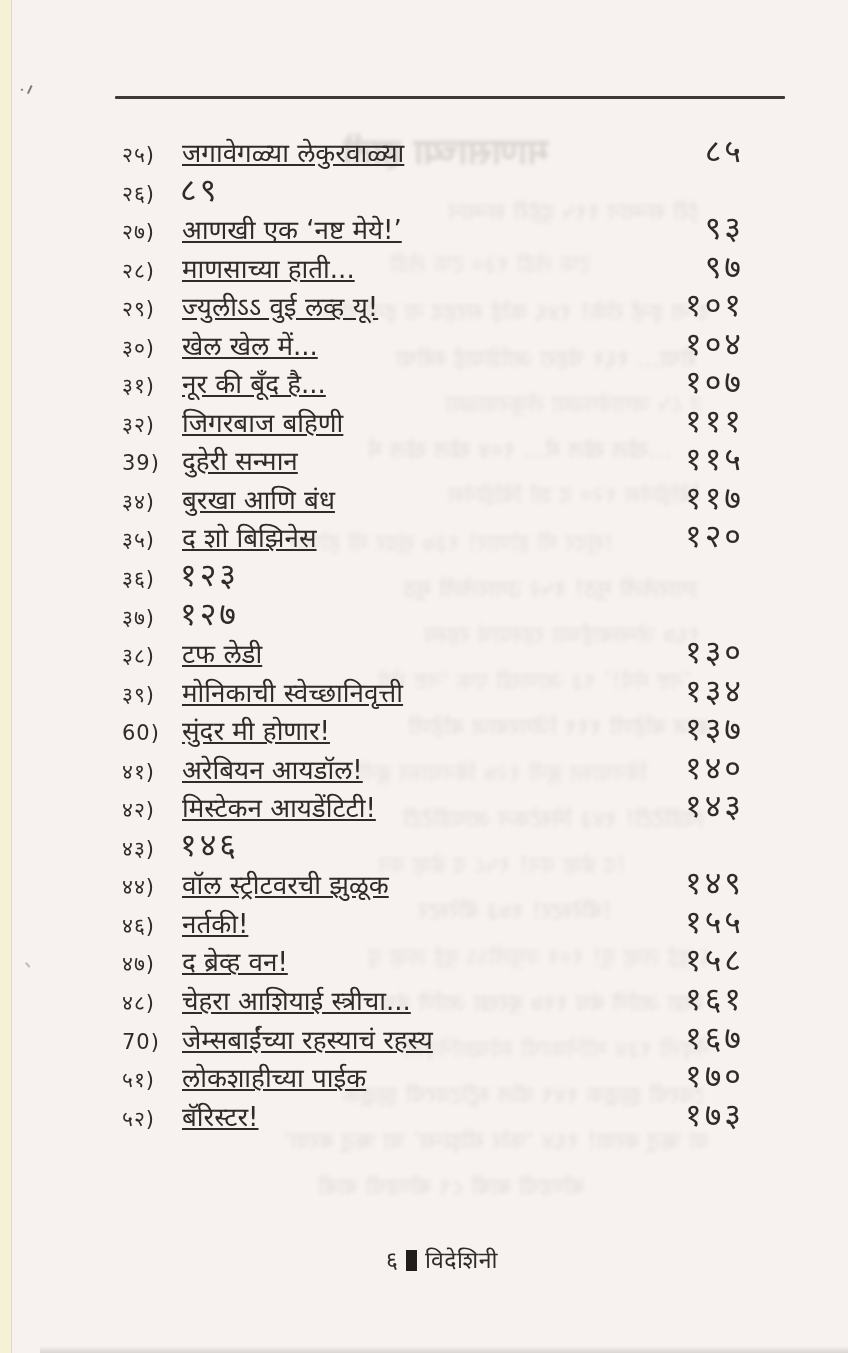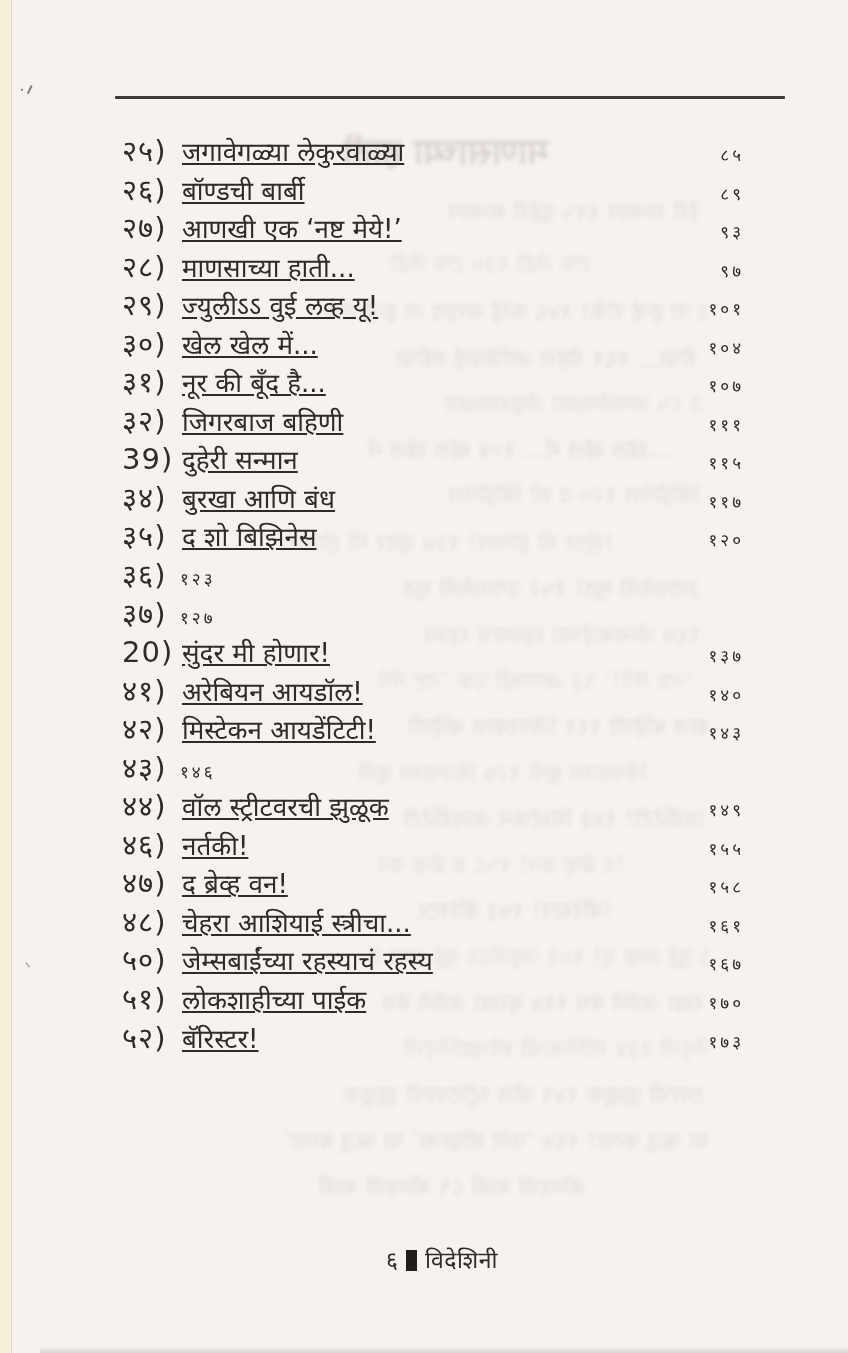--- a/index.html
+++ b/index.html
@@ -92,32 +92,32 @@
   }
   .toc-row {
     display: flex;
     align-items: baseline;
     height: 38.55px;
     font-size: 26px;
     line-height: 38.55px;
   }
   .toc-num {
     flex: 0 0 58px;
-    font-size: 29px;
+    font-size: 21px;
     letter-spacing: 1px;
   }
   .toc-title {
     flex: 1 1 auto;
     padding-left: 2px;
     white-space: nowrap;
     text-decoration: underline;
   }
   .toc-page {
     flex: 0 0 auto;
-    font-size: 17px;
+    font-size: 32px;
     letter-spacing: 3px;
     text-align: right;
   }
   
   .footer {
     position: absolute;
     left: 0; right: 0;
     top: 1243px;
     text-align: center;
     font-size: 23px;
@@ -175,21 +175,20 @@
 
   <ul class="toc">
     <li class="toc-row">
       <span class="toc-num">२५)</span>
       <span class="toc-title">जगावेगळ्या लेकुरवाळ्या</span>
       <span class="toc-page">८५</span>
     </li>
 
     <li class="toc-row">
       <span class="toc-num">२६)</span>
-      <span class="toc-title">बॉण्डची बार्बी</span>
       <span class="toc-page">८९</span>
     </li>
 
     <li class="toc-row">
       <span class="toc-num">२७)</span>
       <span class="toc-title">आणखी एक ‘नष्ट मेये!’</span>
       <span class="toc-page">९३</span>
     </li>
 
     <li class="toc-row">
@@ -243,24 +242,34 @@
     <li class="toc-row">
       <span class="toc-num">३६)</span>
       <span class="toc-page">१२३</span>
     </li>
 
     <li class="toc-row">
       <span class="toc-num">३७)</span>
       <span class="toc-page">१२७</span>
     </li>
 
-
-
-    <li class="toc-row">
-      <span class="toc-num">20)</span>
+    <li class="toc-row">
+      <span class="toc-num">३८)</span>
+      <span class="toc-title">टफ लेडी</span>
+      <span class="toc-page">१३०</span>
+    </li>
+
+    <li class="toc-row">
+      <span class="toc-num">३९)</span>
+      <span class="toc-title">मोनिकाची स्वेच्छानिवृत्ती</span>
+      <span class="toc-page">१३४</span>
+    </li>
+
+    <li class="toc-row">
+      <span class="toc-num">60)</span>
       <span class="toc-title">सुंदर मी होणार!</span>
       <span class="toc-page">१३७</span>
     </li>
 
     <li class="toc-row">
       <span class="toc-num">४१)</span>
       <span class="toc-title">अरेबियन आयडॉल!</span>
       <span class="toc-page">१४०</span>
     </li>
 
@@ -295,21 +304,21 @@
     </li>
 
     <li class="toc-row">
       <span class="toc-num">४८)</span>
       <span class="toc-title">चेहरा आशियाई स्त्रीचा...</span>
       <span class="toc-page">१६१</span>
     </li>
 
 
     <li class="toc-row">
-      <span class="toc-num">५०)</span>
+      <span class="toc-num">70)</span>
       <span class="toc-title">जेम्सबाईंच्या रहस्याचं रहस्य</span>
       <span class="toc-page">१६७</span>
     </li>
 
     <li class="toc-row">
       <span class="toc-num">५१)</span>
       <span class="toc-title">लोकशाहीच्या पाईक</span>
       <span class="toc-page">१७०</span>
     </li>
 

